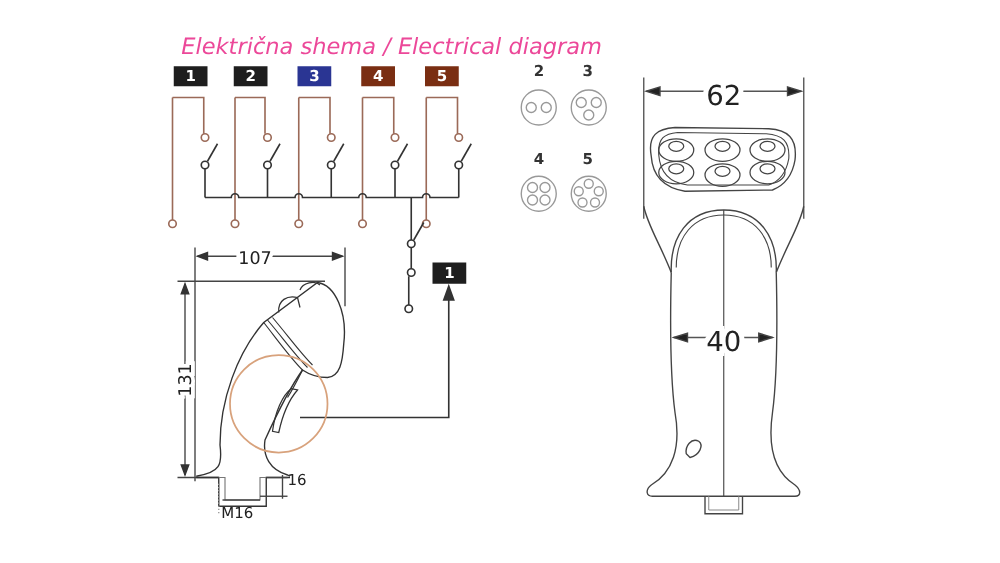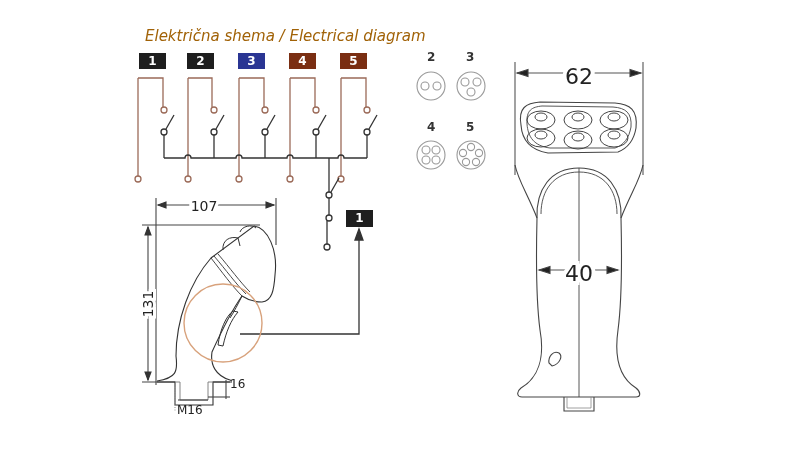--- a/index.html
+++ b/index.html
@@ -1,17 +1,17 @@
 <!DOCTYPE html>
 <html><head>
   <meta charset="utf-8">
   <style>
     html, body { margin: 0; padding: 0; background: #ffffff; }
     body { width: 800px; height: 450px; position: relative; overflow: hidden; font-family: "DejaVu Sans", sans-serif; }
-    .title { position: absolute; left: 145px; top: 27px; font-size: 15px; font-style: italic; color: #a16207; white-space: nowrap; }
+    .title { position: absolute; left: 145px; top: 27px; font-size: 18px; font-style: italic; color: #ec4899; white-space: nowrap; }
     .badge { position: absolute; width: 27px; height: 16px; color: #fff; font-weight: bold; font-size: 12px; text-align: center; line-height: 16px; font-family: "DejaVu Sans", sans-serif; }
     .svgwrap { position: absolute; left: 0; top: 0; width: 800px; height: 450px; }
     .dimtxt { font-family: "DejaVu Sans", sans-serif; fill: #222; }
     .conlbl { position: absolute; font-size: 12px; font-weight: bold; color: #333; font-family: "DejaVu Sans", sans-serif; }
   </style>
 </head>
 <body>
 
 <div class="title">Električna shema / Electrical diagram</div>
 

